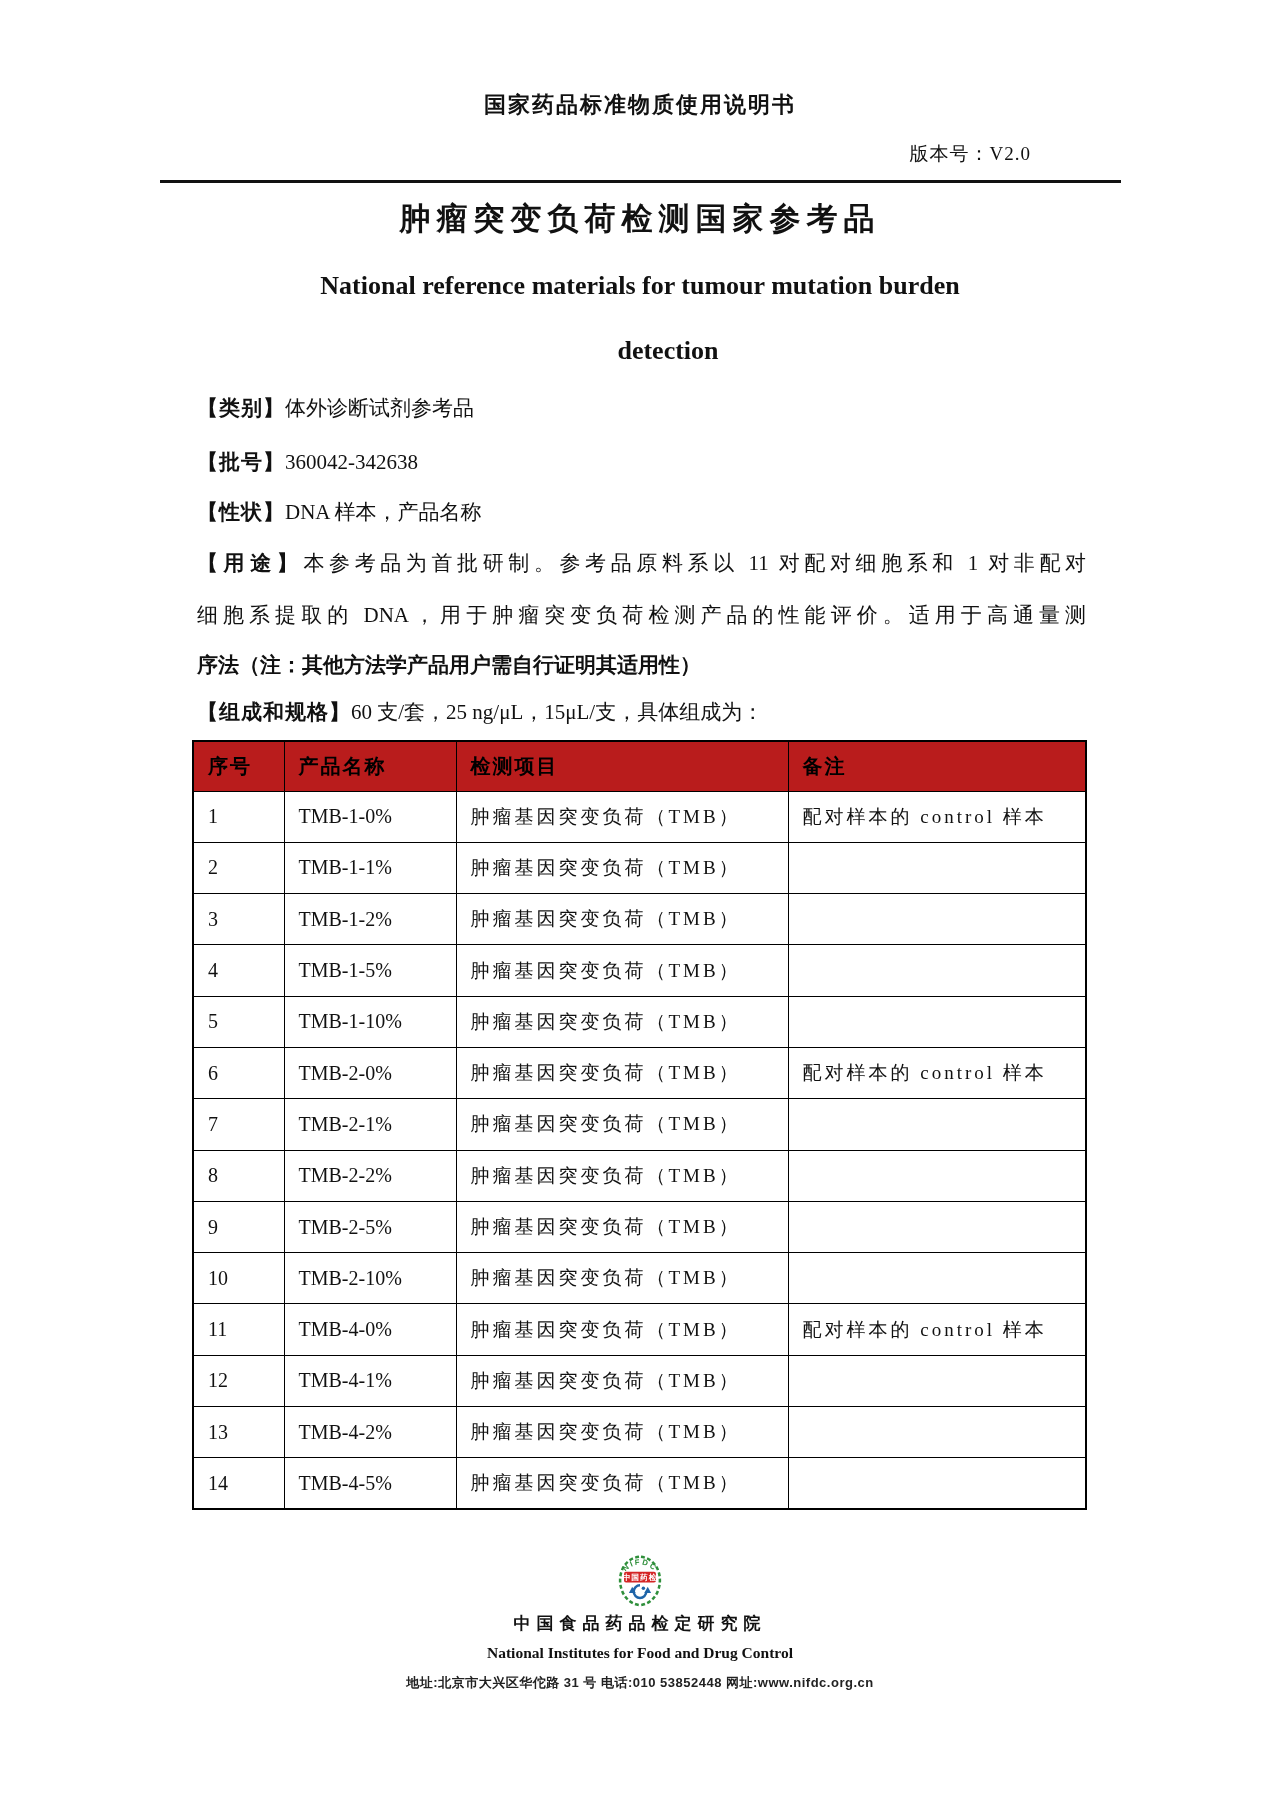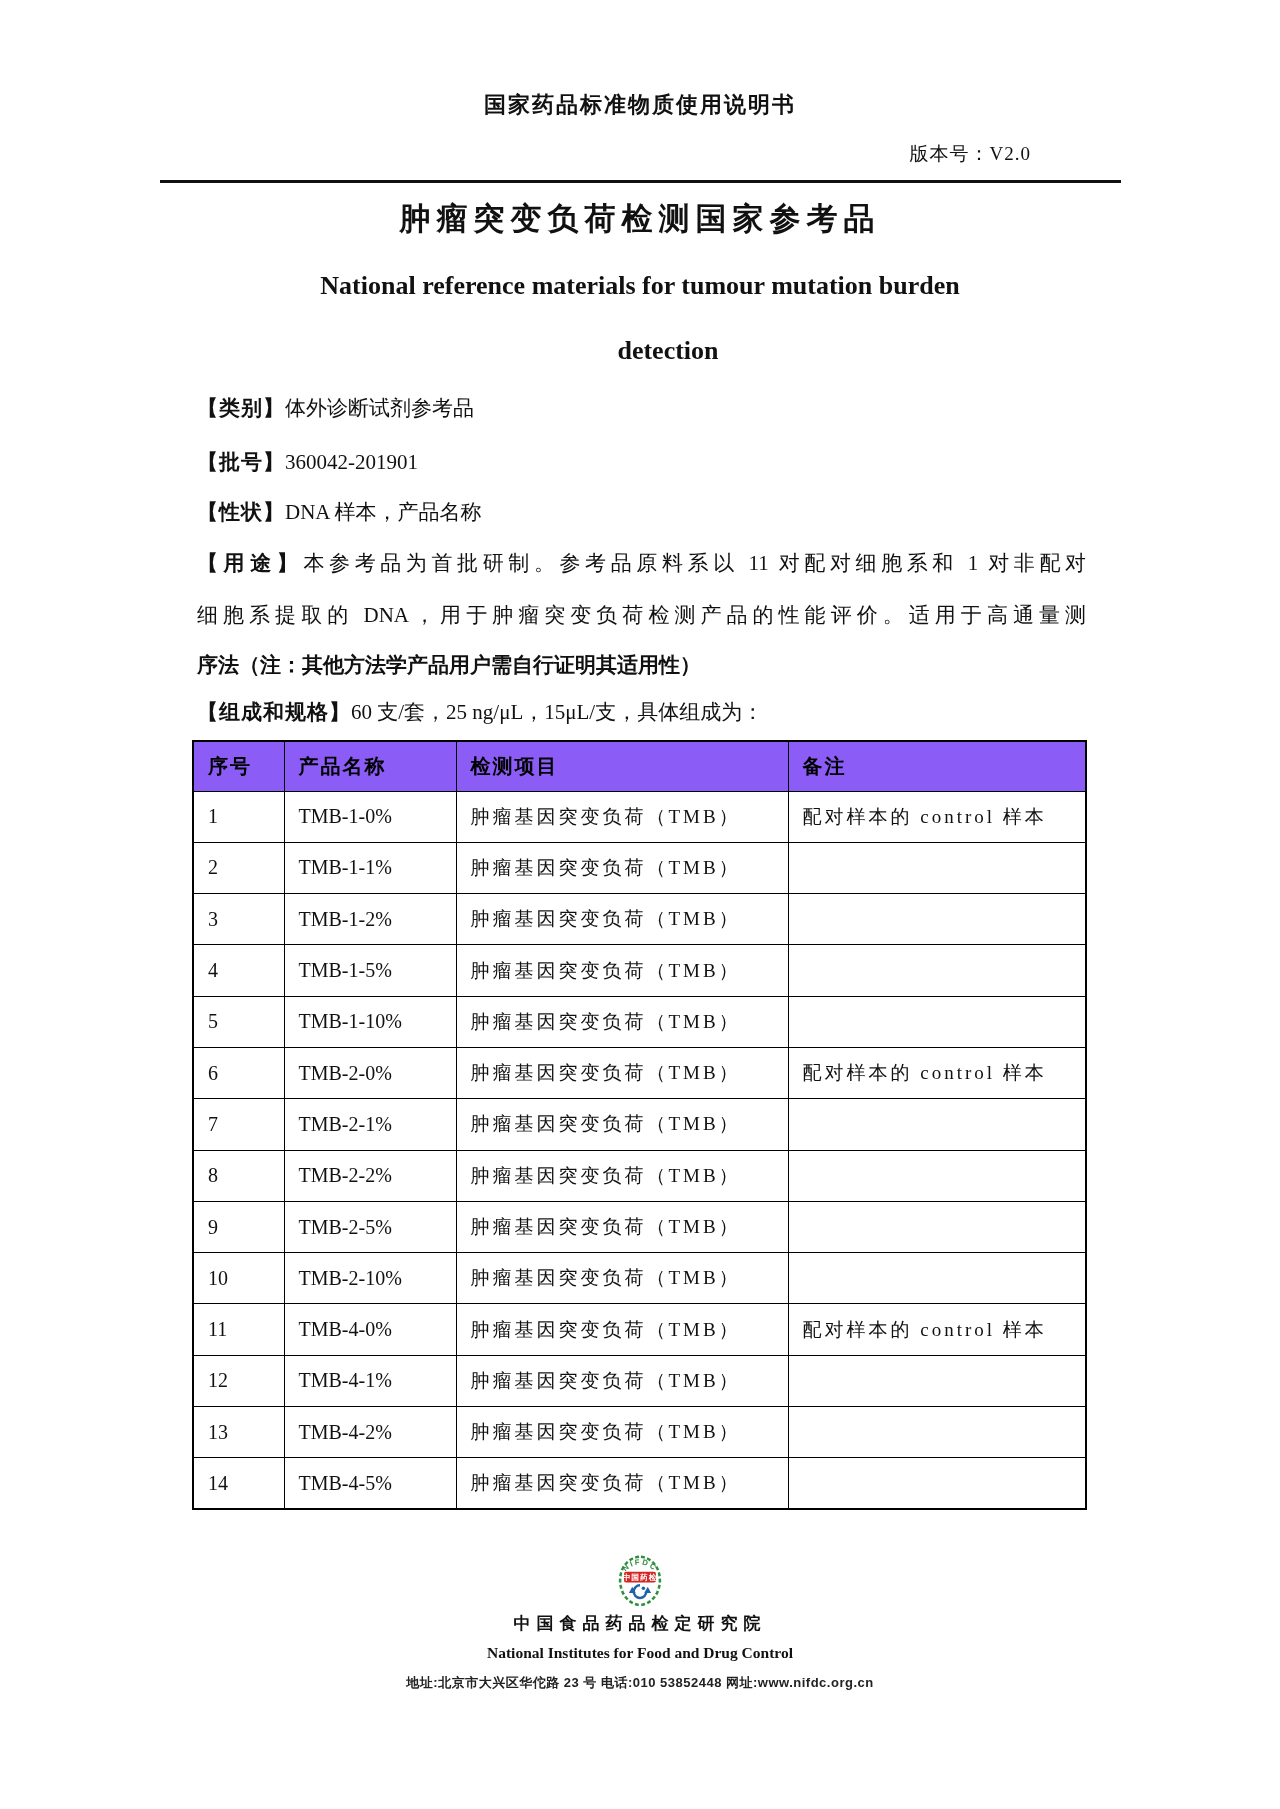--- a/index.html
+++ b/index.html
@@ -59,21 +59,21 @@
 
   <div class="abs center title-en title-en1">National reference materials for tumour mutation burden</div>
 
   <div class="abs center title-en title-en2">detection</div>
 
   <div class="abs bodyline f1">
     <span class="flabel">【类别】</span><span>体外诊断试剂参考品</span>
   </div>
 
   <div class="abs bodyline f2">
-    <span class="flabel">【批号】</span><span>360042-201901</span>
+    <span class="flabel">【批号】</span><span>360042-342638</span>
   </div>
 
   <div class="abs bodyline f3">
     <span class="flabel">【性状】</span><span>DNA 样本，产品名称</span>
   </div>
 
   <div class="abs bodyline u1 just">
     <span class="flabel">【用途】</span><span>本参考品为首批研制。参考品原料系以 11 对配对细胞系和 1 对非配对</span>
   </div>
   <div class="abs bodyline u2 just">细胞系提取的 DNA，用于肿瘤突变负荷检测产品的性能评价。适用于高通量测</div>
@@ -84,21 +84,21 @@
   </div>
 
   <table class="comp-table">
     <colgroup>
       <col style="width:91px">
         <col style="width:172px">
         <col style="width:332px">
         <col style="width:298px">
     </colgroup>
     <thead>
-      <tr id="thead-row" style="background: #8b5cf6;">
+      <tr id="thead-row" style="background: #b91c1c;">
         <th>序号</th>
         <th>产品名称</th>
         <th>检测项目</th>
         <th>备注</th>
       </tr>
     </thead>
     <tbody id="table-body">
         <tr>
           <td class="num">1</td>
           <td class="prod">TMB-1-0%</td>
@@ -200,15 +200,15 @@
     <path d="M22 37 l3.5 6.5 h-7 z" fill="#1f64a8"></path>
     <path d="M38 37 l3.5 6.5 h-7 z" fill="#1f64a8"></path>
     <path d="M30 35.5 a 6.5 6.5 0 1 0 6.5 6.5" fill="none" stroke="#1f64a8" stroke-width="2.6"></path>
     <circle cx="33.5" cy="38.5" r="1.8" fill="#1f64a8"></circle>
   </svg>
 
   <div class="abs center org-zh">中国食品药品检定研究院</div>
 
   <div class="abs center org-en">National Institutes for Food and Drug Control</div>
 
-  <div class="abs center addr">地址:北京市大兴区华佗路 23 号  电话:010 53852448 网址:www.nifdc.org.cn</div>
+  <div class="abs center addr">地址:北京市大兴区华佗路 31 号  电话:010 53852448 网址:www.nifdc.org.cn</div>
 
 </div>
 
 </body></html>

